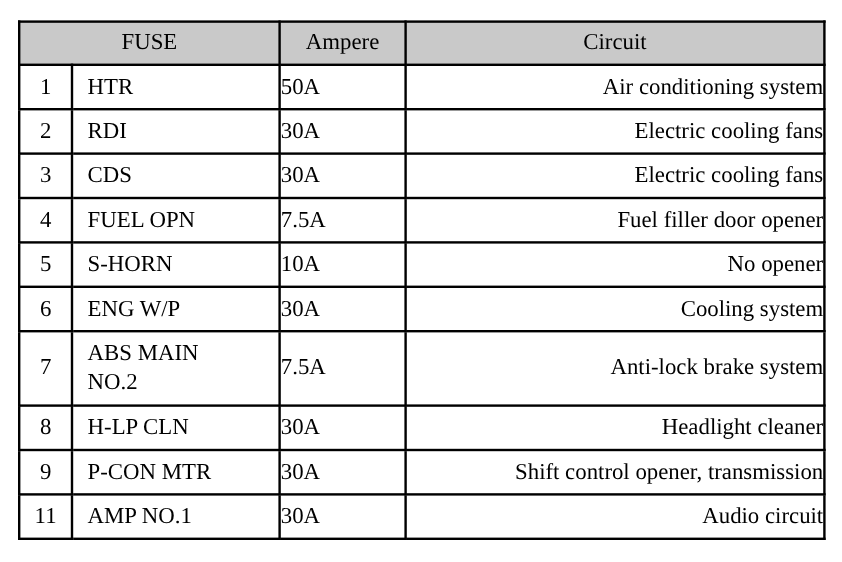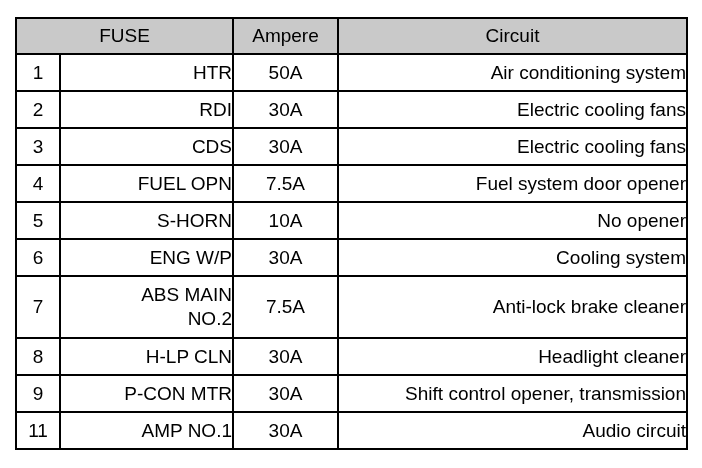--- a/index.html
+++ b/index.html
@@ -12,21 +12,21 @@
   html, body {
     margin: 0;
     padding: 0;
     background: var(--page-bg);
   }
   .page {
     position: relative;
     width: 586px;
     height: 468px;
     background: var(--page-bg);
-    font-family: Liberation Sans, sans-serif;
+    font-family: Liberation Serif, serif;
     color: var(--text-color);
   }
   table.fuse-table {
     position: absolute;
     left: 15px;
     top: 17px;
     width: 671px;
     border-collapse: collapse;
     table-layout: fixed;
   }
@@ -42,25 +42,25 @@
   .fuse-table thead th {
     background: var(--header-bg);
     font-weight: normal;
     text-align: center;
     height: 36px;
   }
   .fuse-table tbody tr { height: 37px; }
   .fuse-table tbody tr.tall { height: 62px; }
   td.col-num { text-align: center; }
   td.col-name {
-    text-align: right;
+    text-align: left;
     padding-left: 12px;
     white-space: pre-line;
   }
-  td.col-amp { text-align: center; }
+  td.col-amp { text-align: left; }
   td.col-circuit {
     text-align: right;
     padding-left: 14px;
   }
 </style>
 </head>
 <body>
 
 <div class="page">
   <table class="fuse-table">
@@ -93,40 +93,40 @@
       <tr>
         <td class="col-num">3</td>
         <td class="col-name">CDS</td>
         <td class="col-amp">30A</td>
         <td class="col-circuit">Electric cooling fans</td>
       </tr>
       <tr>
         <td class="col-num">4</td>
         <td class="col-name">FUEL OPN</td>
         <td class="col-amp">7.5A</td>
-        <td class="col-circuit">Fuel system door opener</td>
+        <td class="col-circuit">Fuel filler door opener</td>
       </tr>
       <tr>
         <td class="col-num">5</td>
         <td class="col-name">S-HORN</td>
         <td class="col-amp">10A</td>
         <td class="col-circuit">No opener</td>
       </tr>
       <tr>
         <td class="col-num">6</td>
         <td class="col-name">ENG W/P</td>
         <td class="col-amp">30A</td>
         <td class="col-circuit">Cooling system</td>
       </tr>
       <tr class="tall">
         <td class="col-num">7</td>
         <td class="col-name">ABS MAIN
 NO.2</td>
         <td class="col-amp">7.5A</td>
-        <td class="col-circuit">Anti-lock brake cleaner</td>
+        <td class="col-circuit">Anti-lock brake system</td>
       </tr>
       <tr>
         <td class="col-num">8</td>
         <td class="col-name">H-LP CLN</td>
         <td class="col-amp">30A</td>
         <td class="col-circuit">Headlight cleaner</td>
       </tr>
       <tr>
         <td class="col-num">9</td>
         <td class="col-name">P-CON MTR</td>

